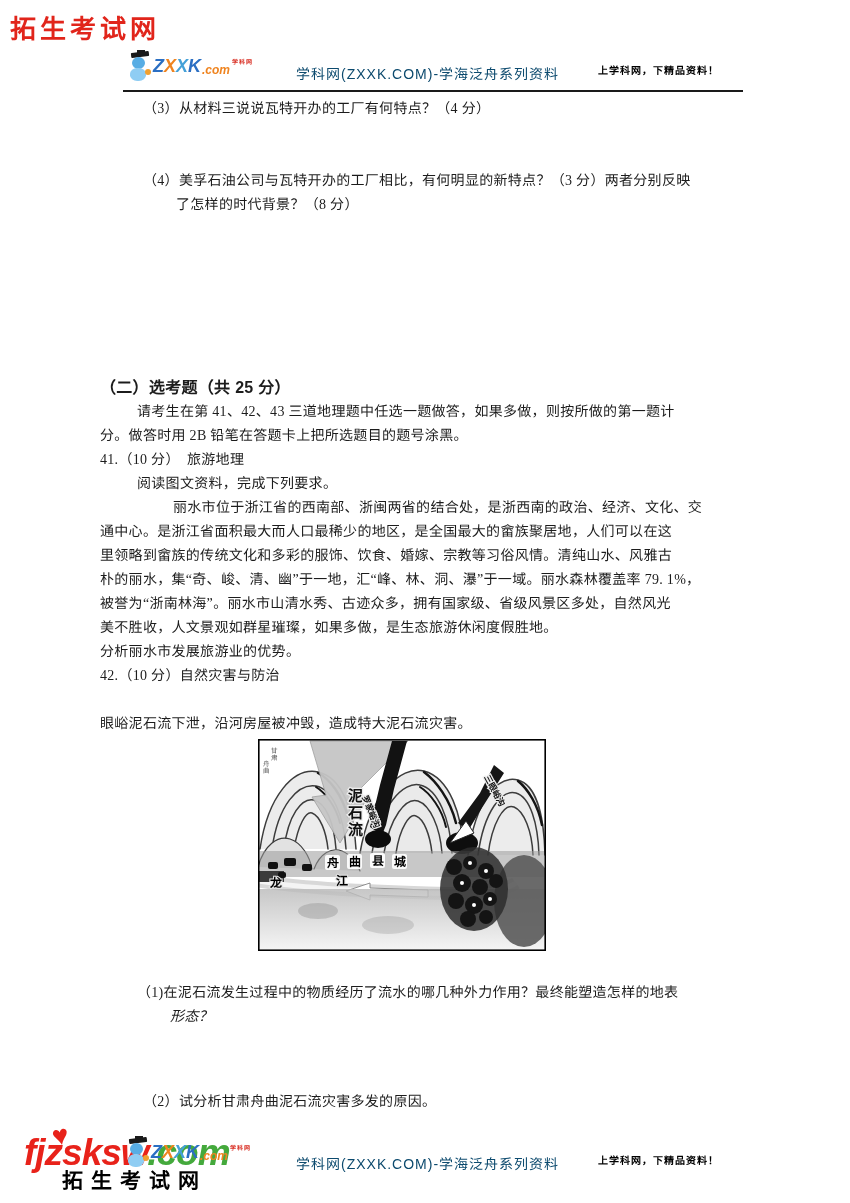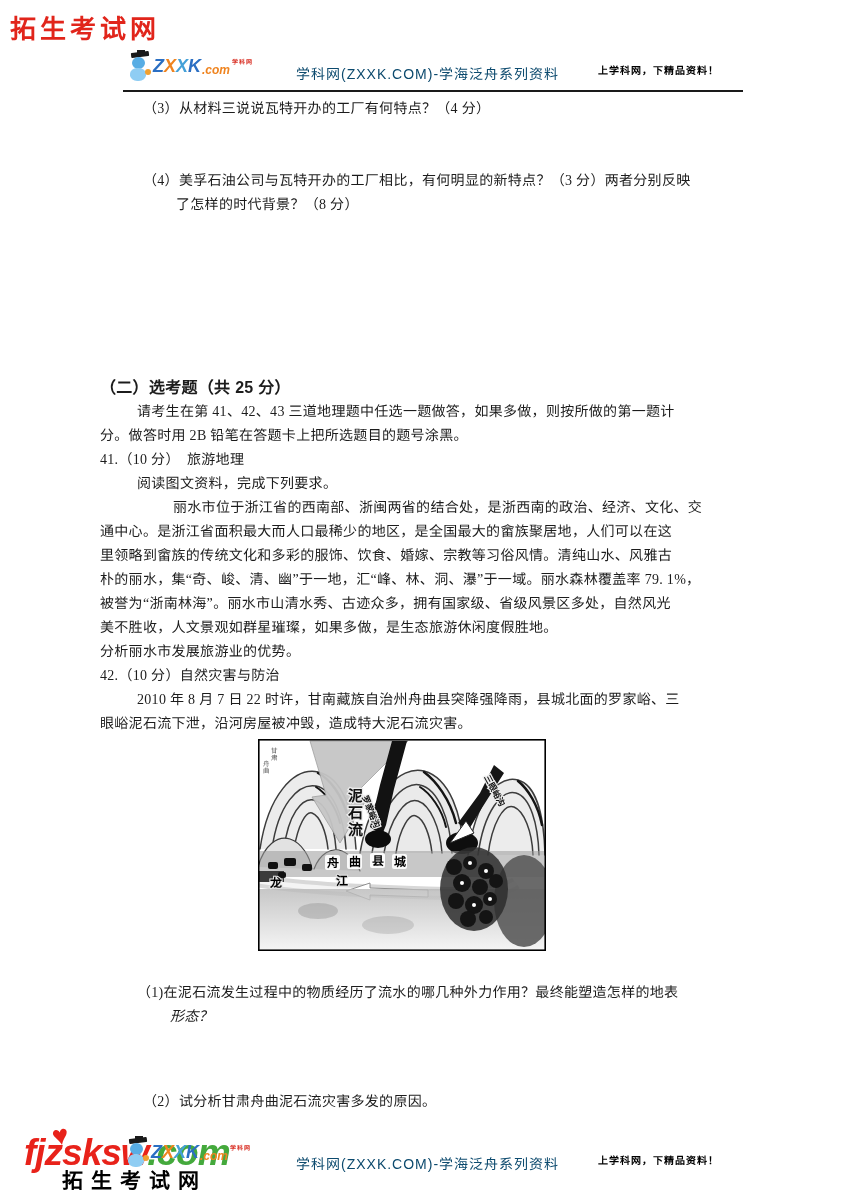--- a/index.html
+++ b/index.html
@@ -81,21 +81,20 @@
   <div class="line" style="left:137px;top:476px;">阅读图文资料，完成下列要求。</div>
   <div class="line" style="left:137px;top:500px;margin-left:36px;">丽水市位于浙江省的西南部、浙闽两省的结合处，是浙西南的政治、经济、文化、交</div>
   <div class="line" style="left:100px;top:524px;">通中心。是浙江省面积最大而人口最稀少的地区，是全国最大的畲族聚居地，人们可以在这</div>
   <div class="line" style="left:100px;top:548px;">里领略到畲族的传统文化和多彩的服饰、饮食、婚嫁、宗教等习俗风情。清纯山水、风雅古</div>
   <div class="line" style="left:100px;top:572px;">朴的丽水，集“奇、峻、清、幽”于一地，汇“峰、林、洞、瀑”于一域。丽水森林覆盖率 79. 1%，</div>
   <div class="line" style="left:100px;top:596px;">被誉为“浙南林海”。丽水市山清水秀、古迹众多，拥有国家级、省级风景区多处，自然风光</div>
   <div class="line" style="left:100px;top:620px;">美不胜收，人文景观如群星璀璨，如果多做，是生态旅游休闲度假胜地。</div>
   <div class="line" style="left:100px;top:644px;">分析丽水市发展旅游业的优势。</div>
 
   <div class="line" style="left:100px;top:668px;">42.（10 分）自然灾害与防治</div>
-  <div class="line" style="left:137px;top:692px;">2010 年 8 月 7 日 22 时许，甘南藏族自治州舟曲县突降强降雨，县城北面的罗家峪、三</div>
   <div class="line" style="left:100px;top:716px;">眼峪泥石流下泄，沿河房屋被冲毁，造成特大泥石流灾害。</div>
 
   <div class="figure">
     <svg width="288" height="212" viewBox="0 0 288 212" xmlns="http://www.w3.org/2000/svg">
 
       <rect x="0" y="0" width="288" height="212" fill="#ffffff"></rect>
       <defs>
         <linearGradient id="wash" x1="0" y1="0" x2="0" y2="1">
           <stop offset="0" stop-color="#b9b9b9"></stop>
             <stop offset="1" stop-color="#f1f1f1"></stop>

